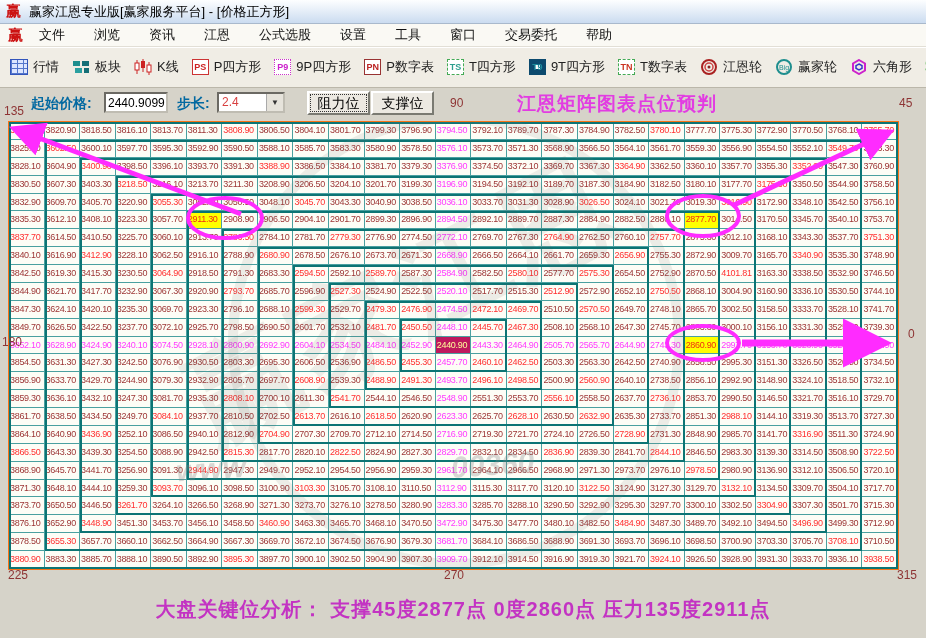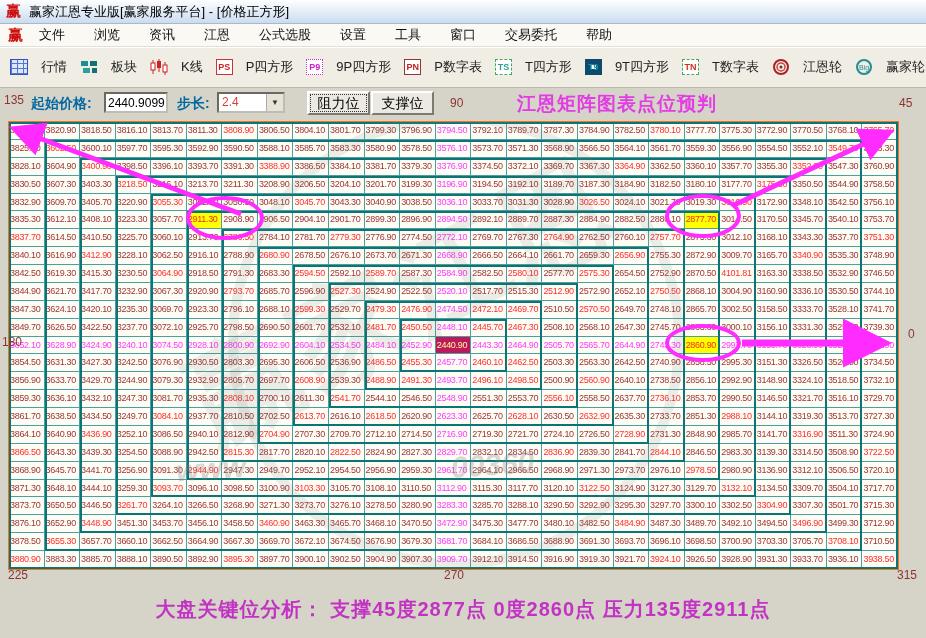--- a/index.html
+++ b/index.html
@@ -14,21 +14,21 @@
 
   
   #menubar { height:23px; background:#FAF9F4; display:flex; align-items:center; border-bottom:1px solid #E2DFD6; }
   #menubar .logo { color:#CC1111; font-weight:bold; font-size:15px; margin:0 8px 0 8px; }
   #menubar .mitem { font-size:13px; color:#111; padding:2px 8px; margin-right:13px; cursor:default; }
 
   
   #toolbar { height:41px; background:#F0EDE5; display:flex; align-items:center; padding-left:10px;
              border-bottom:1px solid #BBB7AA; box-shadow:0 1px 0 #FFFFFF inset; }
   .titem { display:flex; align-items:center; margin-right:13px; cursor:default; }
-  .titem .tlabel { font-size:13px; color:#222; margin-left:13px; white-space:nowrap; }
+  .titem .tlabel { font-size:13px; color:#222; margin-left:5px; white-space:nowrap; }
   .badge { width:17px; height:16px; font-size:9px; font-weight:bold; display:flex; align-items:center; justify-content:center; background:#FFF; }
   .b-red    { border:1px solid #CC3333; color:#CC2222; }
   .b-mag    { border:1px dotted #CC33CC; color:#CC22CC; }
   .b-dred   { border:1px solid #993333; color:#BB2222; }
   .b-green  { border:1px dashed #44AA55; color:#2E9E8E; }
   .b-teal   { border:6px solid #0c4a6e; color:#1E8E9E; }
   .b-tn     { border:1px dashed #44AA55; color:#CC3322; }
   .ic { width:18px; height:16px; position:relative; }
   .ic-grid { border:1px solid #3355BB; background:
       repeating-linear-gradient(0deg,#5577CC 0 1px,transparent 1px 5px),
@@ -182,21 +182,21 @@
         </svg>
       </span>
       <span class="tlabel">六角形</span>
     </span>
     <span class="titem">
       <span class="dollar">$</span>
     </span>
   </div>
 
 <div id="controls">
-  <span class="anglelab" style="left:4px; top:5px;text-align:right;">135</span>
+  <span class="anglelab" style="left:4px; top:16px;text-align:right;">135</span>
   <span class="bluelab" style="left:31px;">起始价格:</span>
   <input id="start-price-input" value="2440.9099" style="">
   <span class="bluelab" style="left:177px;">步长:</span>
   <div id="step-combo">
     <span class="val">2.4</span>
     <span class="drop">▼</span>
   </div>
   <button class="btn3d focused" style="left:307px;">阻力位</button>
   <button class="btn3d" style="left:371px;">支撑位</button>
   <span class="anglelab" style="left:450px; top:8px;">90</span>

